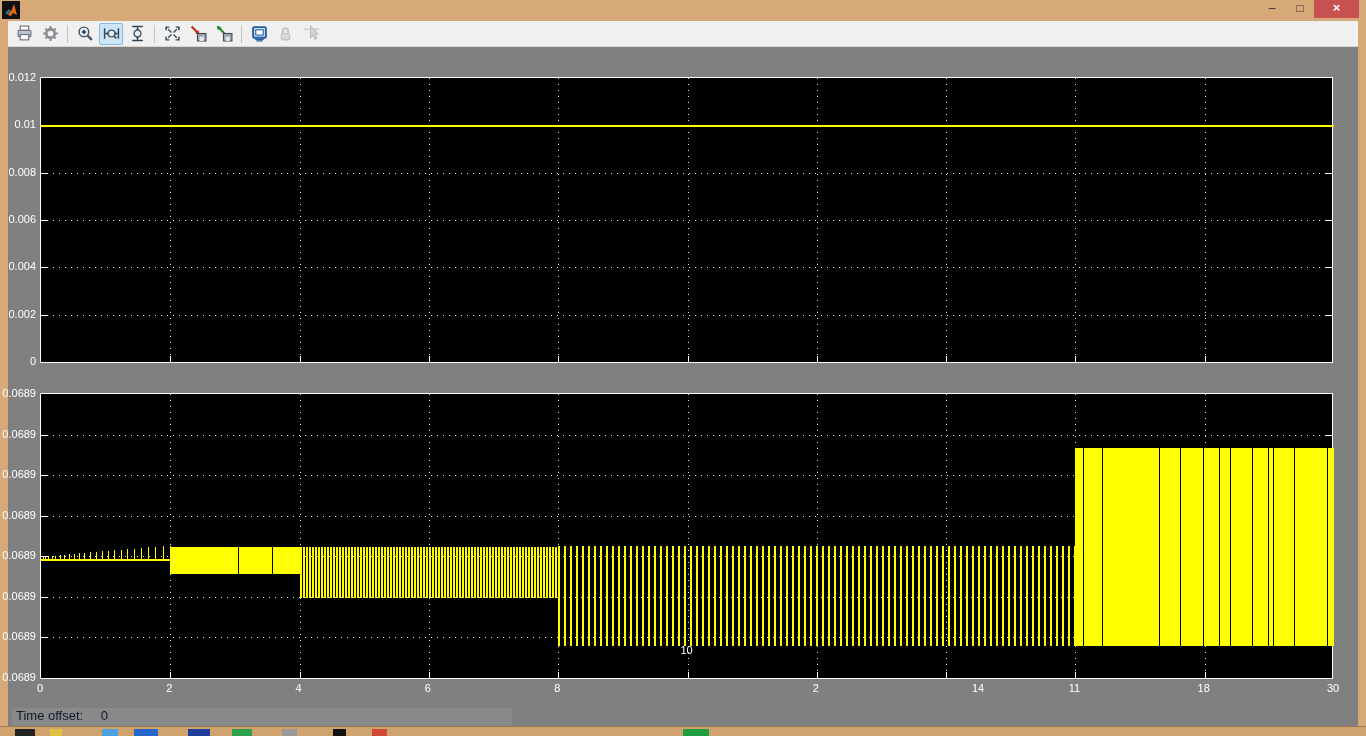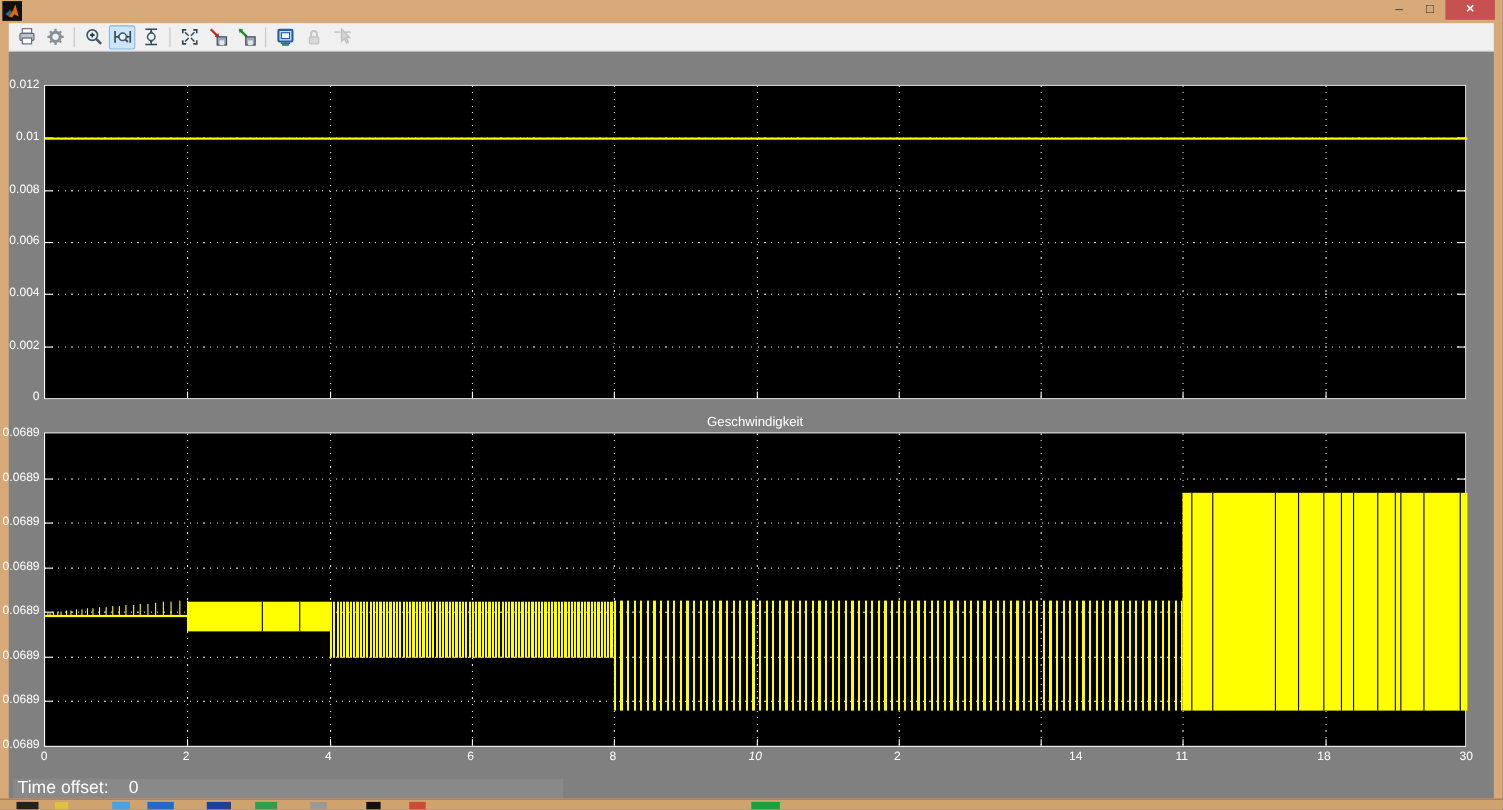--- a/index.html
+++ b/index.html
@@ -37,21 +37,21 @@
     border:1px solid #fff; }
   .hgrid { position:absolute; left:0; width:100%; height:1px;
     background-image:repeating-linear-gradient(to right, rgba(255,255,255,.9) 0 1px, transparent 1px 6px); }
   .vgrid { position:absolute; top:0; height:100%; width:1px;
     background-image:repeating-linear-gradient(to bottom, rgba(255,255,255,.9) 0 1px, transparent 1px 6px); }
   .tick { position:absolute; background:#fff; }
   .ylab { position:absolute; width:58px; text-align:right; color:#fff; font-size:11px; }
   .xlab { position:absolute; width:40px; text-align:center; color:#fff; font-size:11px; }
   .seg  { position:absolute; }
   .time-offset { position:absolute; left:4px; top:661px; width:500px; height:18px;
-    color:#ffffff; font-size:16px; background:rgba(255,255,255,.07); padding-left:4px; }
+    color:#0f172a; font-size:13px; background:rgba(255,255,255,.07); padding-left:4px; }
   .time-offset b { font-weight:normal; margin-left:14px; }
   
   .taskbar { position:absolute; left:0; top:726px; width:1366px; height:10px;
     background:#cfa26e; border-top:1px solid #9c7a50; }
   .tb-item { position:absolute; bottom:0; }
 </style>
 </head>
 <body>
 
 <div class="titlebar">
@@ -220,21 +220,20 @@
       <div class="tick" style="left: 1164px; bottom: 0px; width: 1px; height: 6px;"></div>
       <div class="seg" style="left: 0px; top: 47px; width: 1293px; height: 2px; background: rgb(255, 255, 0);"></div>
     </div>
     <div class="ylab" style="left: -30px; top: 24px;">0.012</div>
     <div class="ylab" style="left: -30px; top: 71px;">0.01</div>
     <div class="ylab" style="left: -30px; top: 119px;">0.008</div>
     <div class="ylab" style="left: -30px; top: 166px;">0.006</div>
     <div class="ylab" style="left: -30px; top: 213px;">0.004</div>
     <div class="ylab" style="left: -30px; top: 261px;">0.002</div>
     <div class="ylab" style="left: -30px; top: 308px;">0</div>
-    <div class="plot-title" style="left: 32px; top: 329px;">Geschwindigkeit</div>
     <div class="plot" style="left: 32px; top: 346px;">
       <div class="hgrid" style="top: 41px;"></div>
       <div class="tick" style="left: 0px; top: 41px; width: 7px; height: 1px;"></div>
       <div class="tick" style="right: 0px; top: 41px; width: 7px; height: 1px;"></div>
       <div class="hgrid" style="top: 81px;"></div>
       <div class="tick" style="left: 0px; top: 81px; width: 7px; height: 1px;"></div>
       <div class="tick" style="right: 0px; top: 81px; width: 7px; height: 1px;"></div>
       <div class="hgrid" style="top: 122px;"></div>
       <div class="tick" style="left: 0px; top: 122px; width: 7px; height: 1px;"></div>
       <div class="tick" style="right: 0px; top: 122px; width: 7px; height: 1px;"></div>
@@ -317,21 +316,21 @@
     <div class="ylab" style="left: -30px; top: 462px;">0.0689</div>
     <div class="ylab" style="left: -30px; top: 502px;">0.0689</div>
     <div class="ylab" style="left: -30px; top: 543px;">0.0689</div>
     <div class="ylab" style="left: -30px; top: 583px;">0.0689</div>
     <div class="ylab" style="left: -30px; top: 624px;">0.0689</div>
     <div class="xlab" style="left: 12px; top: 635px;">0</div>
     <div class="xlab" style="left: 141.3px; top: 635px;">2</div>
     <div class="xlab" style="left: 270.6px; top: 635px;">4</div>
     <div class="xlab" style="left: 399.9px; top: 635px;">6</div>
     <div class="xlab" style="left: 529.2px; top: 635px;">8</div>
-    <div class="xlab" style="left: 658.5px; top: 635px; font-style: italic;">10</div>
+    <div class="xlab" style="left: 658.5px; top: 597px;">10</div>
     <div class="xlab" style="left: 787.8px; top: 635px;">2</div>
     <div class="xlab" style="left: 950px; top: 635px;">14</div>
     <div class="xlab" style="left: 1046.4px; top: 635px;">11</div>
     <div class="xlab" style="left: 1175.7px; top: 635px;">18</div>
     <div class="xlab" style="left: 1305px; top: 635px;">30</div>
   </div>
 
 <div class="taskbar" id="taskbar">
     <div class="tb-item" style="left: 15px; width: 20px; height: 7px; background: rgb(34, 34, 34);"></div>
     <div class="tb-item" style="left: 50px; width: 12px; height: 7px; background: rgb(224, 192, 64);"></div>

